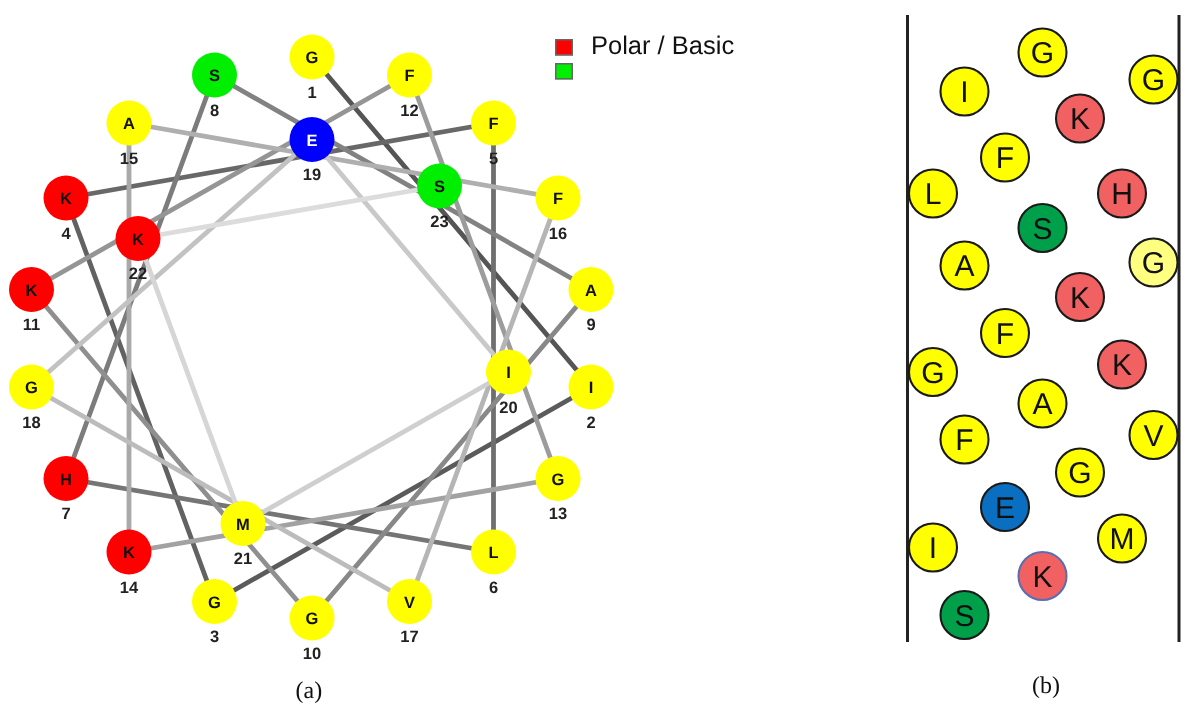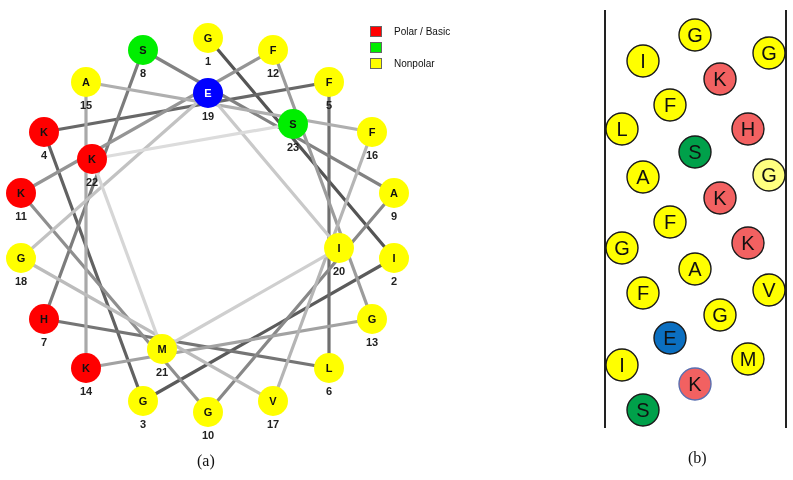--- a/index.html
+++ b/index.html
@@ -4,21 +4,21 @@
 <style>
   html, body { margin: 0; padding: 0; background: #ffffff; }
   body { width: 793px; height: 480px; position: relative; overflow: hidden; font-family: "Liberation Sans", sans-serif; }
   #wheel { position: absolute; left: 0; top: 0; }
   #panel-b { position: absolute; left: 0; top: 0; }
   .res-letter { font-family: "Liberation Sans", sans-serif; font-weight: bold; font-size: 11px; }
   .res-num { font-family: "Liberation Sans", sans-serif; font-weight: bold; font-size: 11px; fill: #222; }
   .legend { position: absolute; left: 370px; top: 23px; }
   .legend-item { display: flex; align-items: center; height: 16px; }
   .legend-swatch { width: 12px; height: 11px; border: 1px solid #666; margin-right: 12px; box-sizing: border-box; }
-  .legend-label { font-family: "Liberation Sans", sans-serif; font-size: 10px; color: #111; }
+  .legend-label { font-family: "Liberation Sans", sans-serif; font-size: 17px; color: #111; }
   .caption { position: absolute; font-family: "Liberation Serif", serif; font-size: 16px; color: #111; }
   .b-letter { font-family: "Liberation Sans", sans-serif; font-size: 20px; }
 </style>
 </head>
 <body>
 
 <svg id="wheel" width="793" height="480" xmlns="http://www.w3.org/2000/svg">
   <g id="wheel-edges">
       <line x1="208" y1="38" x2="394" y2="258" stroke="rgb(85,85,85)" stroke-width="3.2" stroke-linecap="round"></line>
       <line x1="394" y1="258" x2="143" y2="401" stroke="rgb(91,91,91)" stroke-width="3.2" stroke-linecap="round"></line>
@@ -262,20 +262,16 @@
 </svg>
 
 <div class="legend">
   <div class="legend-item">
     <div class="legend-swatch" style="background:#ff0000"></div>
     <span class="legend-label">Polar / Basic</span>
   </div>
   <div class="legend-item">
     <div class="legend-swatch" style="background:#00ee00"></div>
   </div>
-  <div class="legend-item">
-    <div class="legend-swatch" style="background:#ffff00"></div>
-    <span class="legend-label">Nonpolar</span>
-  </div>
 </div>
 
 <div class="caption" style="left:197px; top:452px;">(a)</div>
 <div class="caption" style="left:688px; top:449px;">(b)</div>
 
 </body></html>

